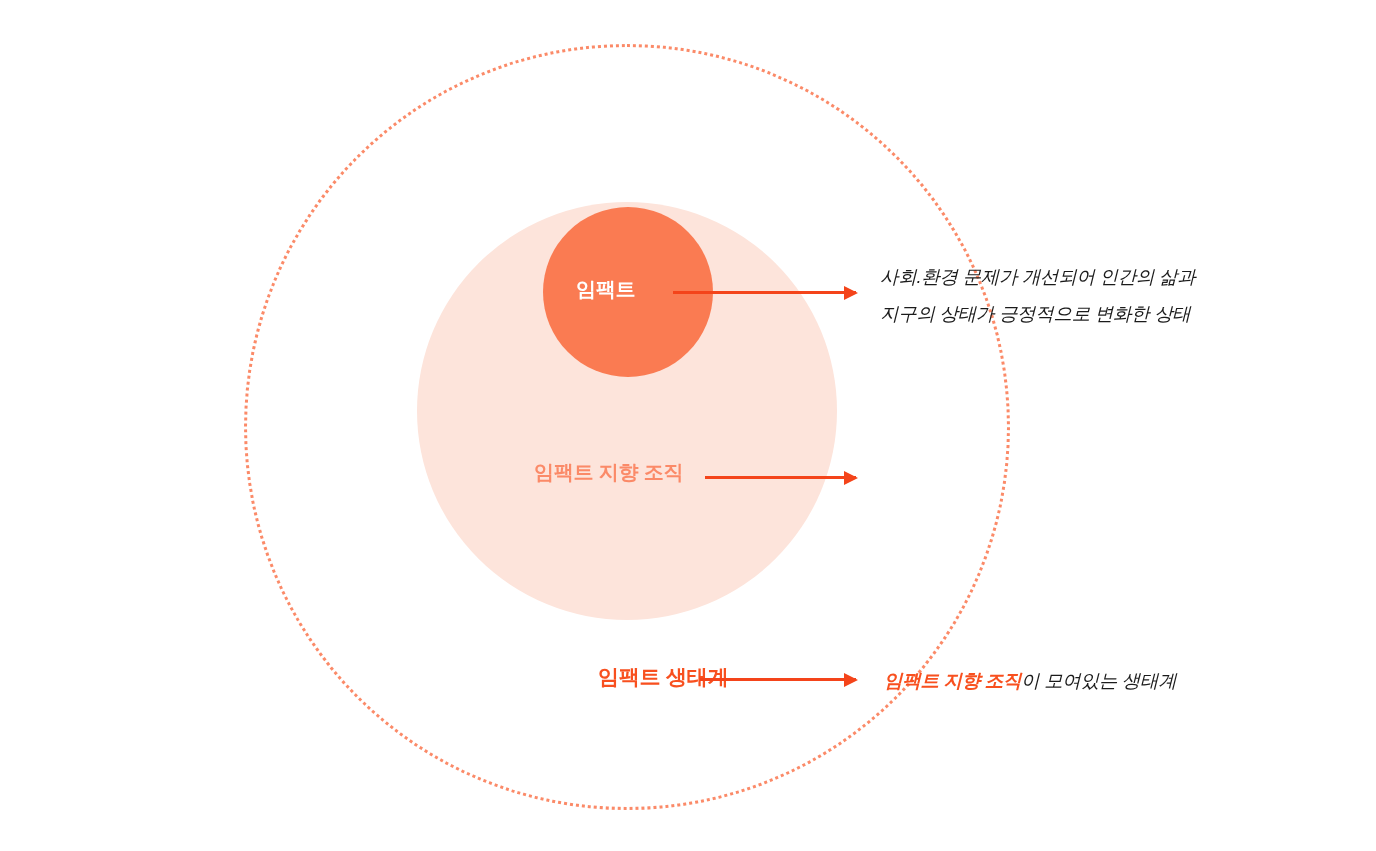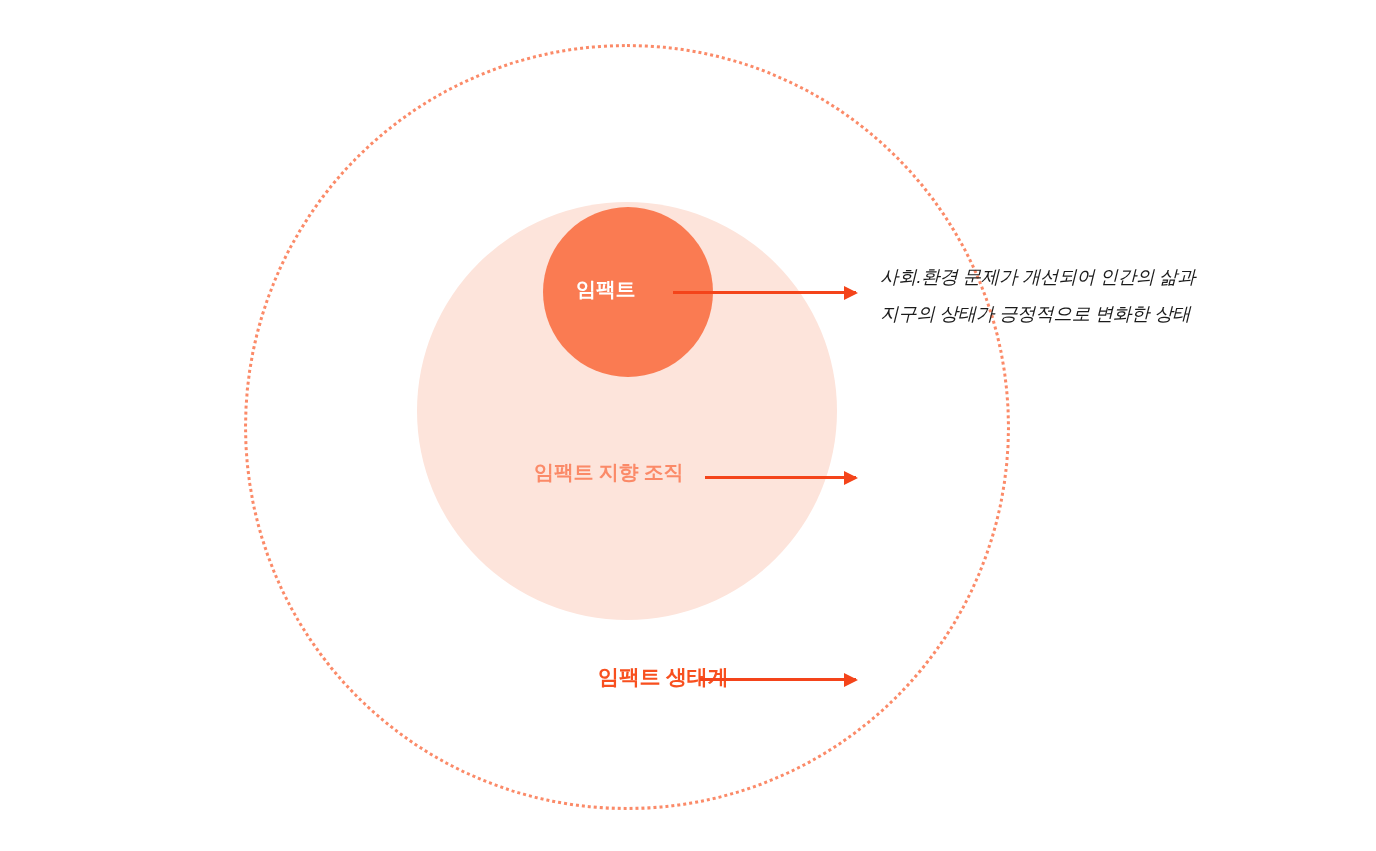--- a/index.html
+++ b/index.html
@@ -133,14 +133,17 @@
   <div class="arrow arrow-1"></div>
   <div class="arrow arrow-2"></div>
   <div class="arrow arrow-3"></div>
 
   <div class="desc desc-1">
     <span class="line">사회.환경 문제가 개선되어 인간의 삶과</span>
     <span class="line">지구의 상태가 긍정적으로 변화한 상태</span>
   </div>
 
 
+  <div class="desc desc-3">
+    <span class="line"><span class="hl">임팩트 지향 조직</span><span>이 모여있는 생태계</span></span>
+  </div>
 
 </div>
 
 </body></html>

